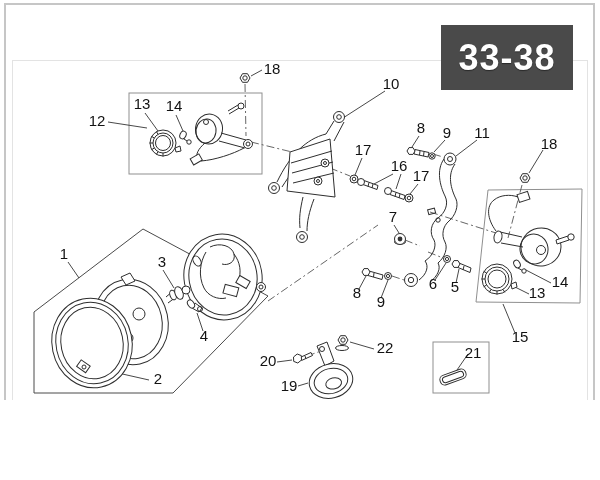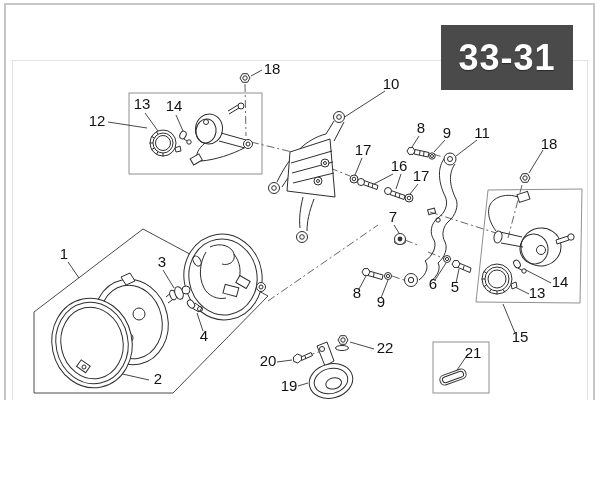--- a/index.html
+++ b/index.html
@@ -357,15 +357,15 @@
       <text class="callout" x="537" y="298" text-anchor="middle">13</text>
       <text class="callout" x="560" y="287" text-anchor="middle">14</text>
       <text class="callout" x="520" y="342" text-anchor="middle">15</text>
       <text class="callout" x="268" y="366" text-anchor="middle">20</text>
       <text class="callout" x="385" y="353" text-anchor="middle">22</text>
       <text class="callout" x="289" y="391" text-anchor="middle">19</text>
       <text class="callout" x="473" y="358" text-anchor="middle">21</text>
     </g>
   </svg>
 
-  <div class="badge">33-31</div>
+  <div class="badge">33-38</div>
   <div class="bottom-strip"></div>
 </div>
 
 </body></html>

